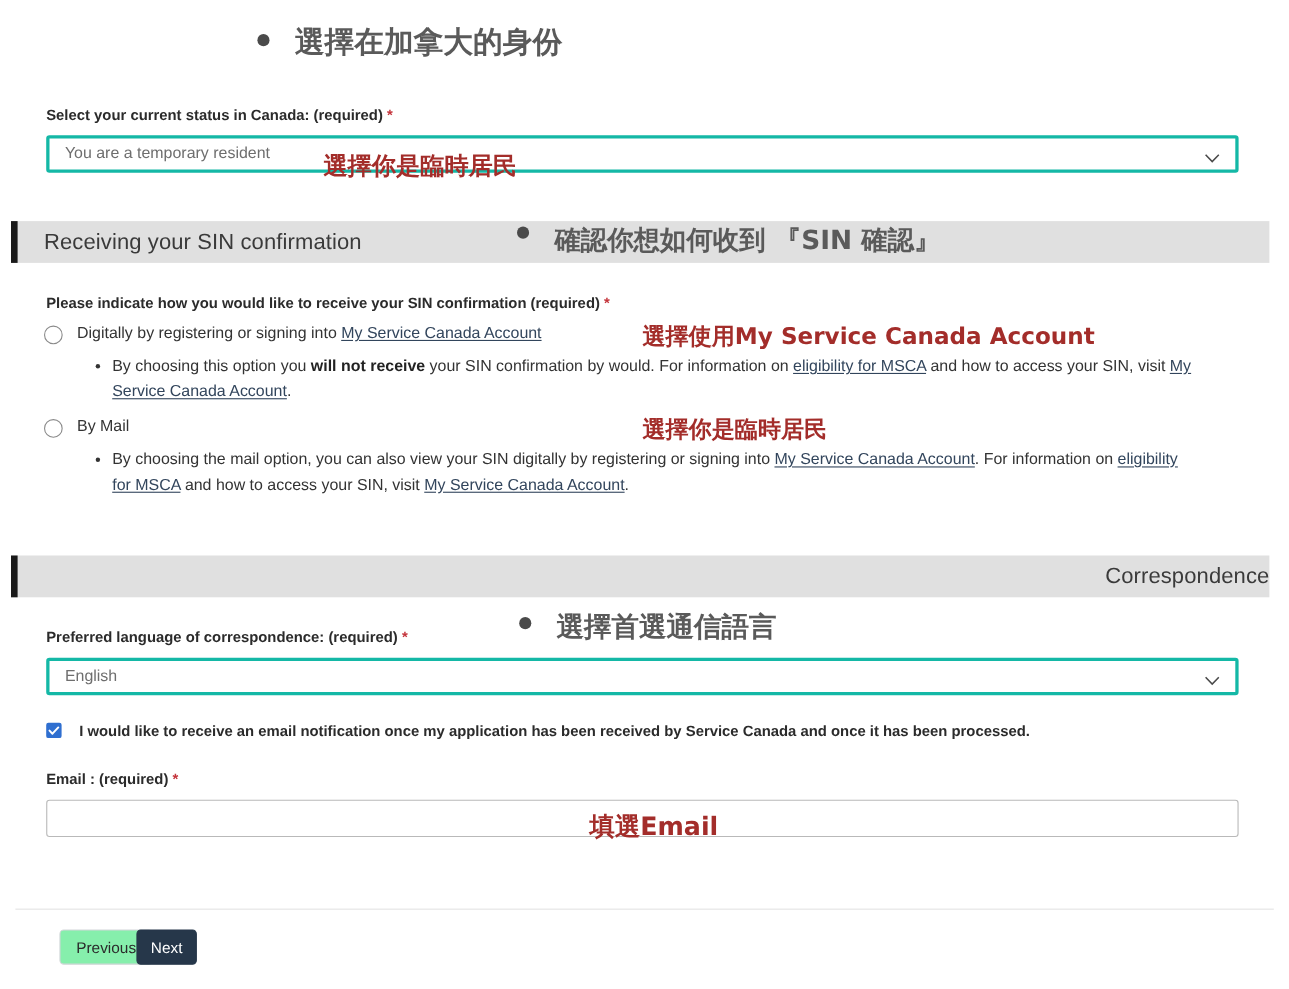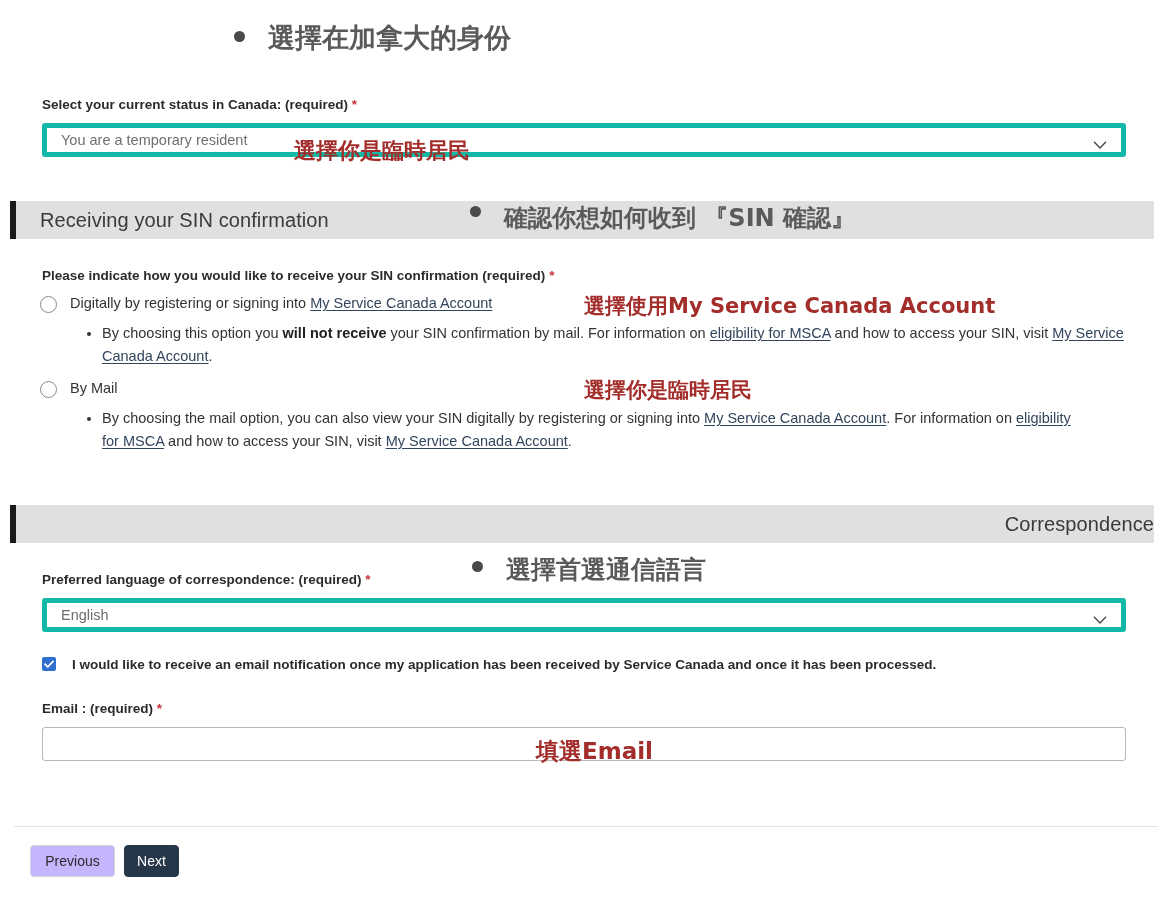--- a/index.html
+++ b/index.html
@@ -60,21 +60,21 @@
   }
   .req-star { color: #c4333a; font-weight: bold; }
 
   
   .select-box {
     position: absolute;
     left: 42px;
     width: 1084px;
     height: 34px;
     background: #ffffff;
-    border: 5px solid #14b8a6;
+    border: 3px solid #14b8a6;
     border-radius: 3px;
     display: flex;
     align-items: center;
     padding-left: 14px;
   }
   .select-value {
     font-size: 14.5px;
     color: #6e6e6e;
     font-weight: 400;
   }
@@ -155,23 +155,24 @@
     height: 32px;
     border-radius: 4px;
     font-size: 14px;
     display: flex;
     align-items: center;
     justify-content: center;
     cursor: pointer;
     user-select: none;
   }
   .btn-prev {
-    background: #c4b5fd;
+    background: #86efac;
     border: 1px solid #d3d6d9;
     color: #2b2b2b;
+    margin-left: 24px;
   }
   .btn-next {
     background: #26374a;
     border: 1px solid #26374a;
     color: #ffffff;
   }
 </style>
 </head>
 <body>
 
@@ -207,21 +208,21 @@
   </div>
 
   <span class="radio-circle" style="left:40px; top:296px;"></span>
   <div class="radio-label" style="left:70px; top:295px;">
     <span>Digitally by registering or signing into </span><a class="lnk" href="#">My Service Canada Account</a>
   </div>
   <span class="anno anno-red" style="left:584px; top:292px; font-size:21px;">選擇使用My Service Canada Account</span>
 
   <div class="bullet-block" style="left:84px; top:322px; width:1040px;">
     <ul>
-        <li><span>By choosing this option you </span><b class="strong">will not receive</b><span> your SIN confirmation by mail. For information on </span><a class="lnk" href="#">eligibility for MSCA</a><span> and how to access your SIN, visit </span><a class="lnk" href="#">My Service Canada Account</a><span>.</span></li>
+        <li><span>By choosing this option you </span><b class="strong">will not receive</b><span> your SIN confirmation by would. For information on </span><a class="lnk" href="#">eligibility for MSCA</a><span> and how to access your SIN, visit </span><a class="lnk" href="#">My Service Canada Account</a><span>.</span></li>
       </ul>
   </div>
 
   <span class="radio-circle" style="left:40px; top:381px;"></span>
   <div class="radio-label" style="left:70px; top:380px;">By Mail</div>
   <span class="anno anno-red" style="left:584px; top:376px; font-size:21px;">選擇你是臨時居民</span>
 
   <div class="bullet-block" style="left:84px; top:407px; width:988px;">
     <ul>
         <li><span>By choosing the mail option, you can also view your SIN digitally by registering or signing into </span><a class="lnk" href="#">My Service Canada Account</a><span>. For information on </span><a class="lnk" href="#">eligibility for MSCA</a><span> and how to access your SIN, visit </span><a class="lnk" href="#">My Service Canada Account</a><span>.</span></li>

